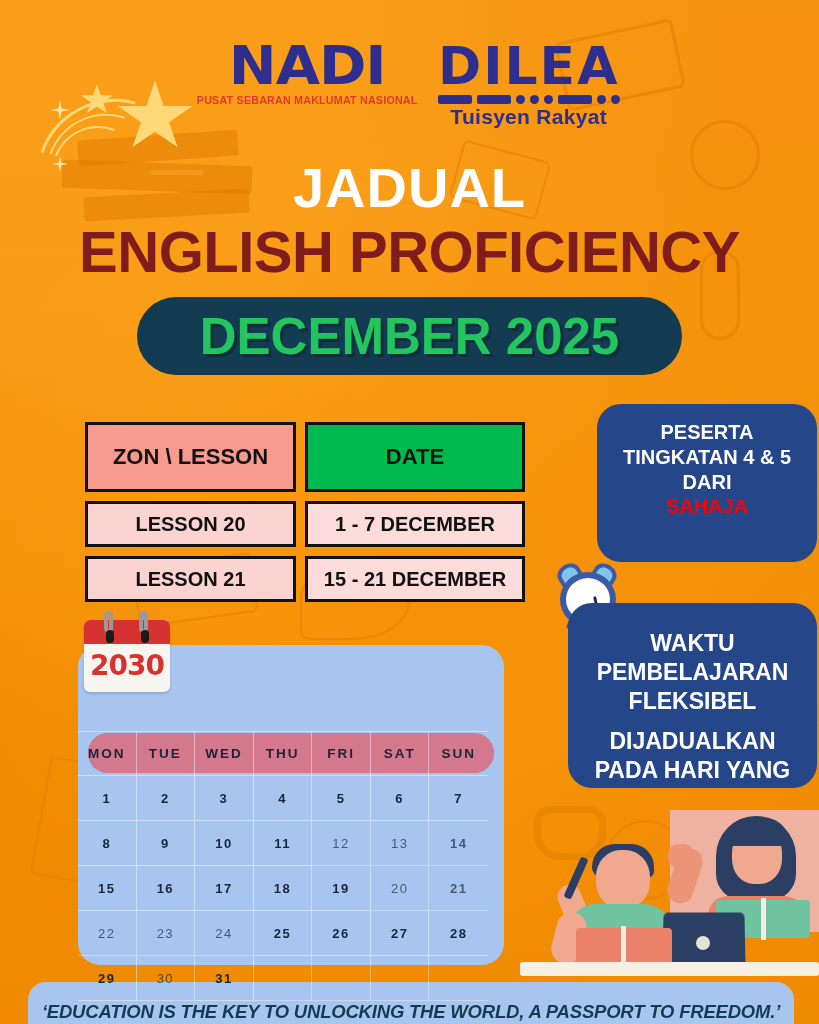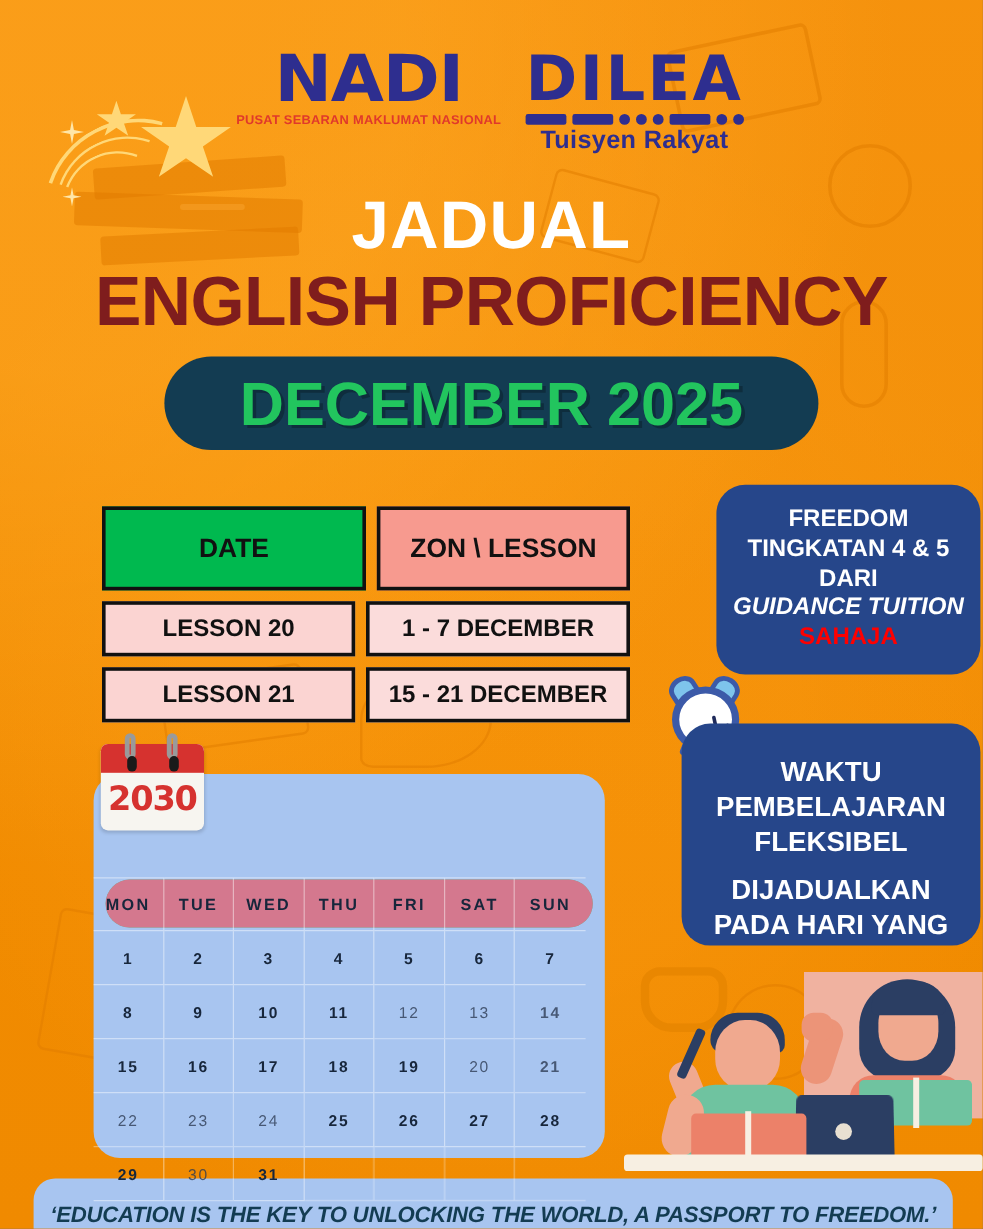--- a/index.html
+++ b/index.html
@@ -278,38 +278,37 @@
   </div>
 
   <div class="h-jadual">JADUAL</div>
   <div class="h-subject">ENGLISH PROFICIENCY</div>
   <div class="pill">
     <span class="pill-text">DECEMBER 2025</span>
   </div>
 
   <div class="table">
     <div class="trow">
+      <div class="cell hdr c-zone">ZON \ LESSON</div>
       <div class="cell hdr c-date">DATE</div>
-      <div class="cell hdr c-zone">ZON \ LESSON</div>
     </div>
     <div class="trow">
       <div class="cell body-cell c-zone">LESSON 20</div>
       <div class="cell body-cell c-date">1 - 7 DECEMBER</div>
     </div>
     <div class="trow">
       <div class="cell body-cell c-zone">LESSON 21</div>
       <div class="cell body-cell c-date">15 - 21 DECEMBER</div>
     </div>
   </div>
 
   <div class="info info-1">
-    <div class="ln">FREEDOM</div>
+    <div class="ln">PESERTA</div>
     <div class="ln">TINGKATAN 4 &amp; 5</div>
     <div class="ln">DARI</div>
-    <div class="ln ital">GUIDANCE TUITION</div>
     <div class="ln red">SAHAJA</div>
   </div>
 
   <div class="clock">
     <div class="bell l"></div>
       <div class="bell r"></div>
     <div class="foot l"></div>
       <div class="foot r"></div>
     <div class="clock-body">
       <div class="hand h"></div>

